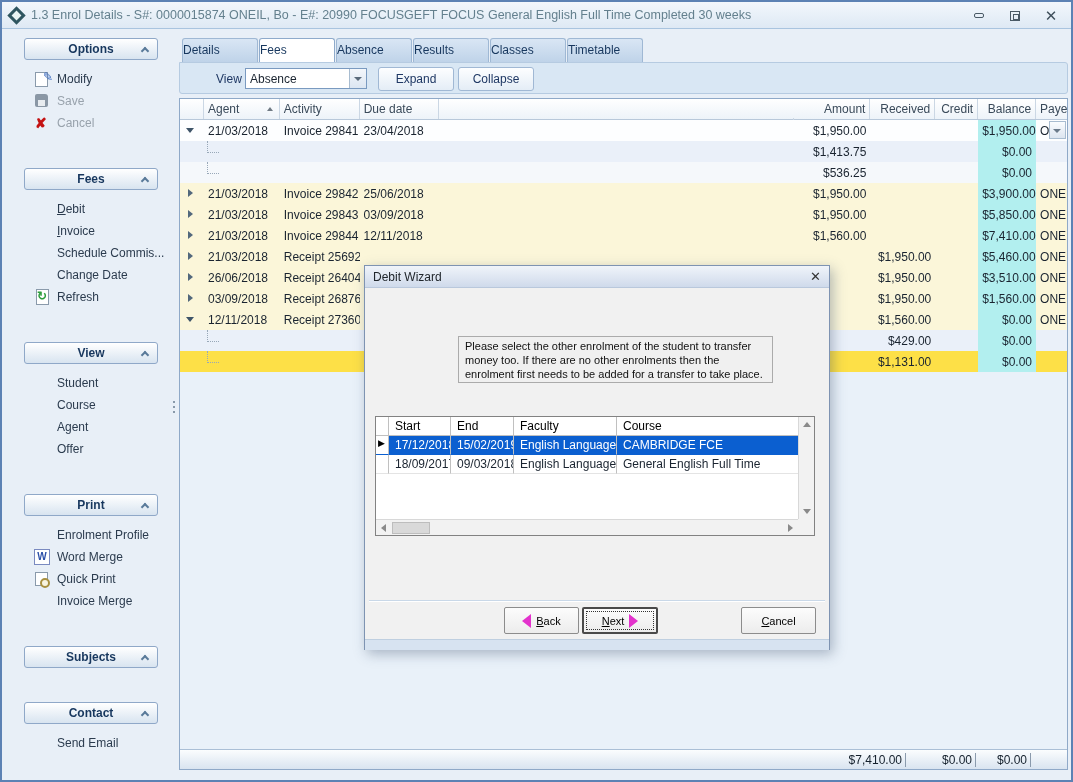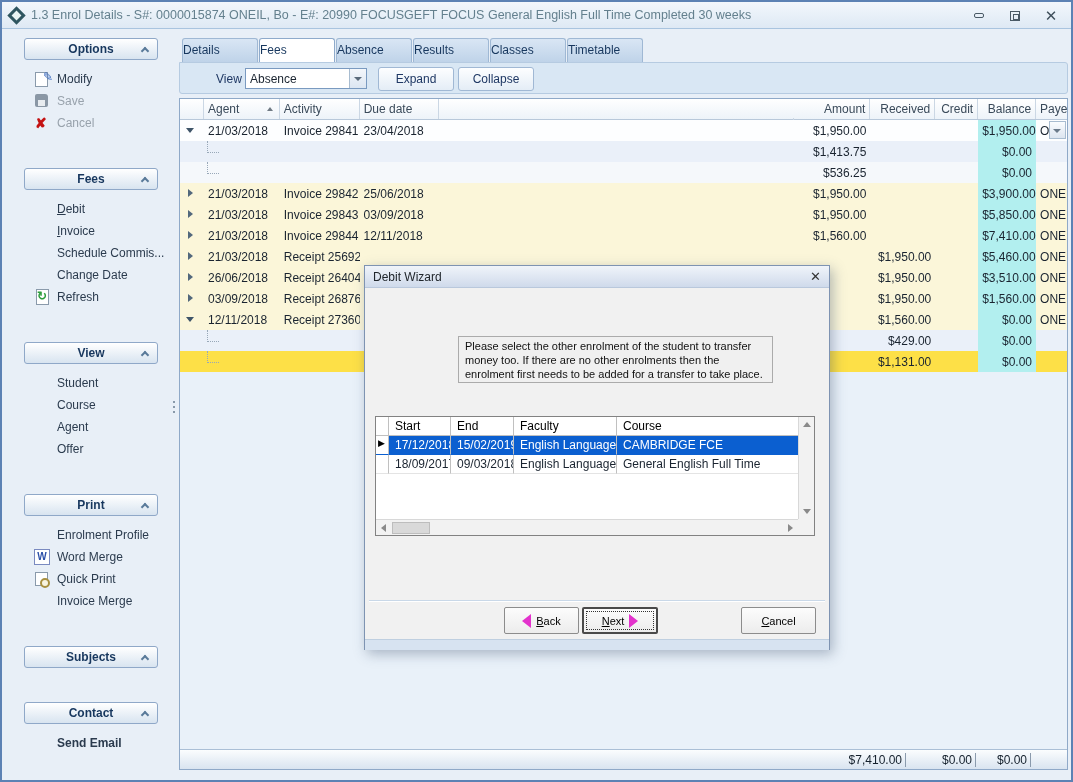--- a/index.html
+++ b/index.html
@@ -296,21 +296,21 @@
   </div>
         </div>
   </div>
       <div class="section" style="margin-bottom:34px;">
     <div class="sec-header">
       <b>Subjects</b>
       <span class="chev"></span>
     </div>
     <div class="sec-items" style="padding: 0px;"></div>
   </div>
-      <div class="section" style="margin-bottom:29px;font-weight:bold;">
+      <div class="section" style="margin-bottom:29px;">
     <div class="sec-header">
       <b>Contact</b>
       <span class="chev"></span>
     </div>
     <div class="sec-items">
           <div class="side-item">
     <span class="ic"></span>
     <span class="itm-label">Send Email</span>
   </div>
         </div>

